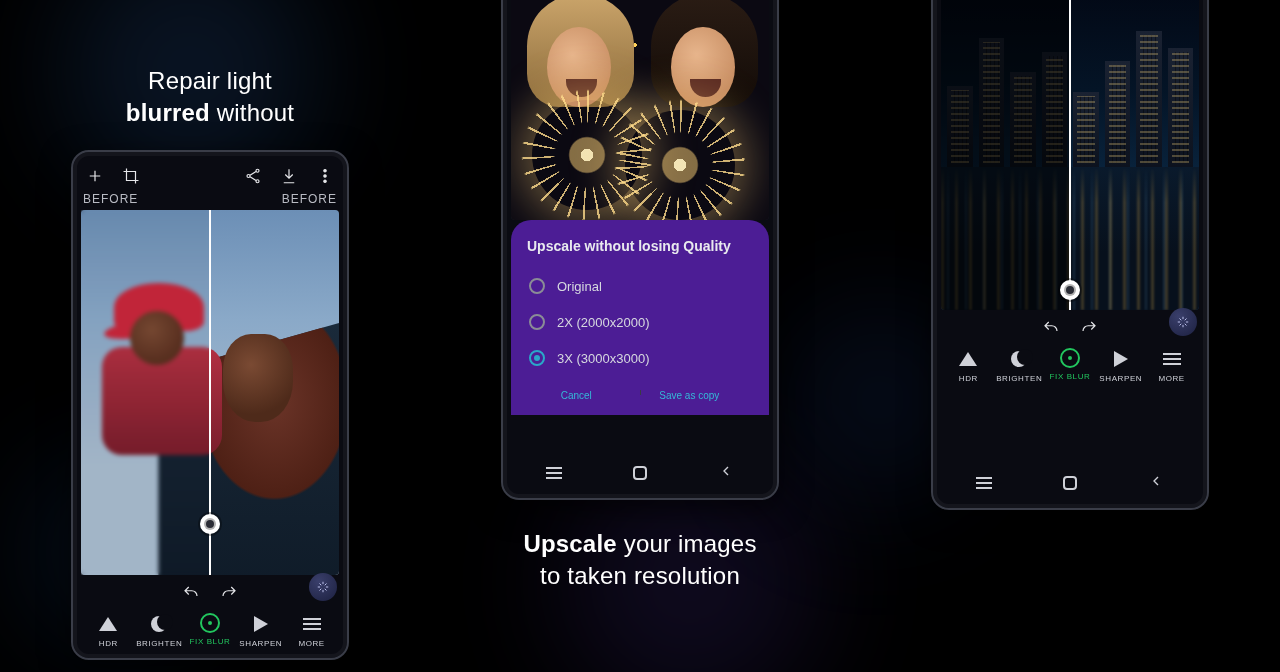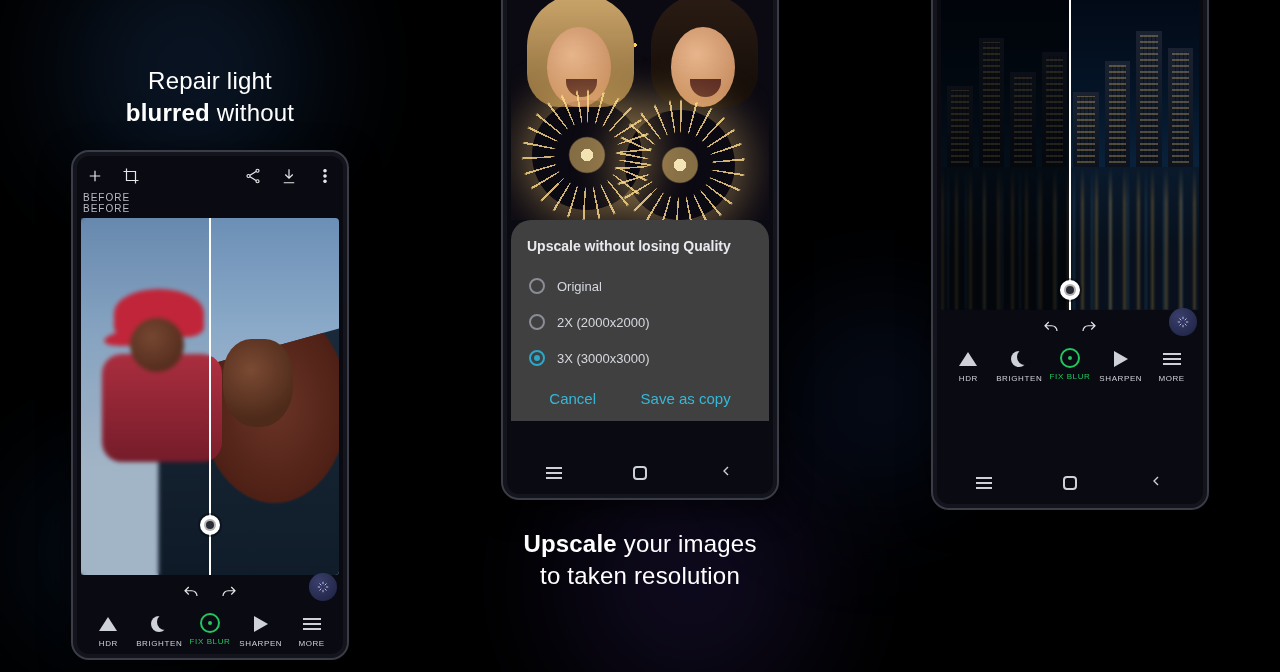--- a/index.html
+++ b/index.html
@@ -63,21 +63,21 @@
   .phone-col { position: absolute; left: 8px; right: 8px; top: 8px; bottom: 8px; display:flex; flex-direction:column; }
 
   
   .topbar {
     display: flex; justify-content: space-between; align-items: center;
     padding: 6px 4px 4px;
   }
   .topbar-group { display: flex; gap: 16px; align-items: center; }
   .icon-btn { width: 20px; height: 20px; display:flex; align-items:center; justify-content:center; color:#e6e7ea; }
   .icon-btn svg { width: 18px; height: 18px; stroke: currentColor; fill: none; stroke-width: 1.6; }
-  .before-after { display:flex; justify-content:space-between; padding: 2px 2px 4px; font-size:10px; letter-spacing:1px; color:#b9bbc3;flex-direction:column; }
+  .before-after { display:flex; justify-content:space-between; padding: 2px 2px 4px; font-size:12px; letter-spacing:1px; color:#b9bbc3; }
 
   
   .photo {
     position: relative;
     width: 100%;
     flex: 1;
     border-radius: 4px;
     overflow: hidden;
     background: #202632;
   }
@@ -196,31 +196,31 @@
 
   
   .navbar{ display:flex; justify-content:space-around; align-items:center; height:34px; margin-top:auto; color:#cfd1d8;}
   .nav-recent{ width:16px; display:flex; flex-direction:column; gap:3px;}
   .nav-recent span{height:2px;background:currentColor;}
   .nav-home{ width:14px;height:14px;border:2px solid currentColor;border-radius:4px;}
   .nav-back svg{width:16px;height:16px;stroke:currentColor;fill:none;stroke-width:2;}
 
   
   .sheet{
-    background:#404040; border-radius:20px 20px 0 0;
+    background:#4c1d95; border-radius:20px 20px 0 0;
     padding:18px 16px 10px; color:#e8e9ee;
   }
   .sheet-title{ font-size:14px; font-weight:600; margin-bottom:14px;}
   .opt{ display:flex; align-items:center; gap:12px; padding:10px 2px; font-size:13px; color:#d6d8df;}
   .radio{ width:16px;height:16px;border:2px solid #8a8c96;border-radius:50%; position:relative;}
   .opt.selected .radio{ border-color:#2aa7c9;}
   .opt.selected .radio::after{ content:""; position:absolute; inset:3px; background:#2aa7c9; border-radius:50%;}
   .sheet-actions{ display:flex; justify-content:space-around; padding:14px 0 4px; position:relative;}
   .sheet-actions::before{ content:""; position:absolute; left:50%; top:14px; bottom:10px; width:1px; background:#3a3c44;}
-  .sheet-btn{ color:#35b8d8; font-size:15px; font-weight:500; }
+  .sheet-btn{ color:#35b8d8; font-size:10px; font-weight:500; }
 
   
   .panel-mid .phone, .panel-right .phone { align-self:center; }
 </style>
 </head>
 <body>
 
 <div class="bg-glow" style="width:260px;height:260px;left:60px;top:-60px;background:#1b3a66"></div>
 <div class="bg-glow" style="width:200px;height:200px;left:20px;bottom:20px;background:#10284a"></div>
 <div class="bg-glow" style="width:260px;height:260px;left:560px;bottom:-40px;background:#2a1d56"></div>

